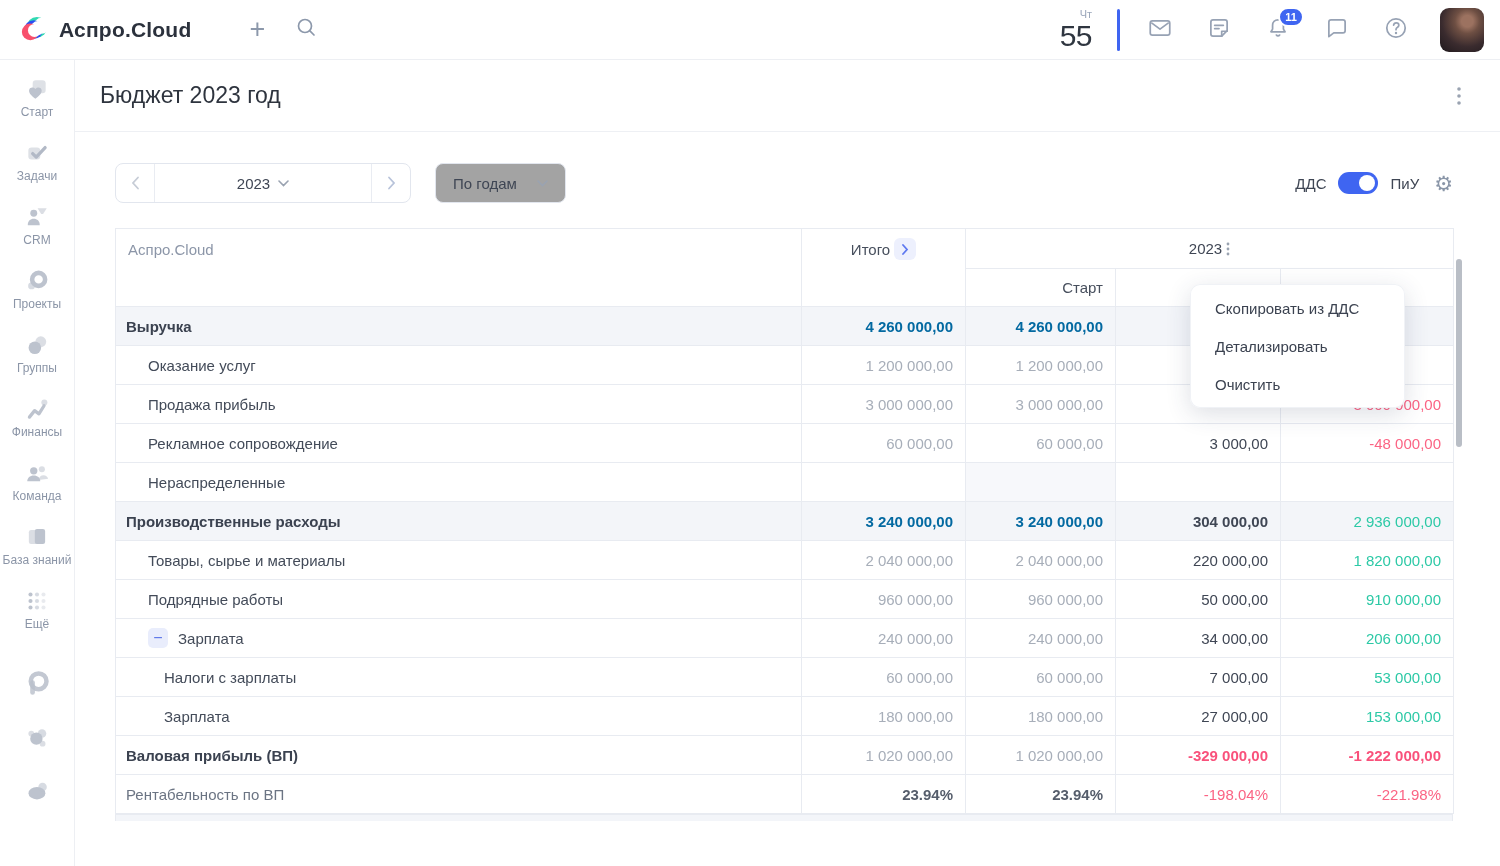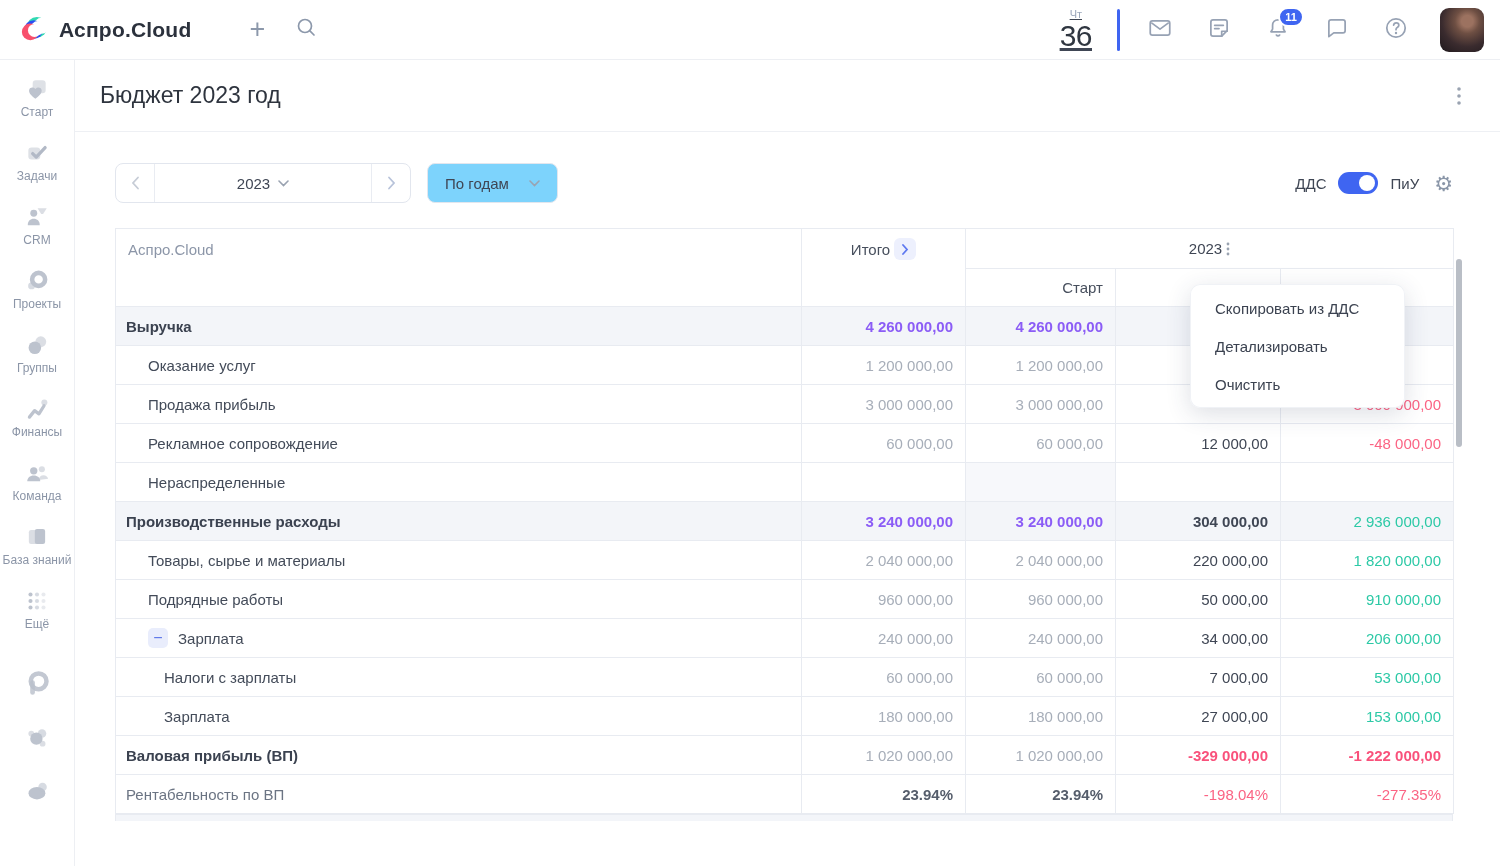--- a/index.html
+++ b/index.html
@@ -9,21 +9,21 @@
 
   
   .topbar { height:60px; display:flex; align-items:center; padding-left:20px;
     border-bottom:1px solid #edeff3; background:#fff; position:relative; z-index:20; }
   .brand { display:flex; align-items:center; gap:9px; cursor:pointer; }
   .brand-name { font-size:21px; font-weight:700; color:#2b313c; letter-spacing:.2px; }
   .tb-plus { font-size:27px; font-weight:300; color:#8c98ab; margin-left:58px; line-height:1; }
   .tb-iconbtn { display:flex; justify-content:center; width:30px; height:30px; }
   .tb-search { margin-left:26px; }
   .top-right { margin-left:auto; display:flex; align-items:center; gap:29px; margin-right:16px; }
-  .date { text-align:center; line-height:1; cursor:pointer;text-decoration:underline; }
+  .date { text-align:right; line-height:1; cursor:pointer; }
   .date .dow { font-size:11px; color:#9aa6ba; margin-bottom:1px; }
   .date .day { font-size:30px; color:#2f3640; letter-spacing:-.5px; }
   .blue-div { width:3px; height:42px; background:#3f65f1; border-radius:2px; margin:0 -4px; }
   .bell-wrap { position:relative; }
   .badge { position:absolute; top:-8px; right:-11px; min-width:21px; height:20px; padding:0 5px;
     background:#3f65f1; border:2px solid #fff; border-radius:11px; color:#fff; font-size:11px;
     display:flex; align-items:center; justify-content:center; font-weight:700; }
   .avatar { width:44px; height:44px; border-radius:9px; cursor:pointer;
     background:radial-gradient(circle at 62% 30%, #9c7260 0 14%, #6e4f43 30%, #3a2b2e 62%, #1e181c 100%); }
 
@@ -46,22 +46,22 @@
   .kebab { margin-left:auto; width:22px; height:24px; display:flex; align-items:center; justify-content:center; }
 
   .content { position:relative; padding:0 47px 0 40px; }
   .controls { margin-top:31px; height:40px; display:flex; align-items:center; }
   .year-nav { display:flex; height:40px; border:1px solid #e2e6ee; border-radius:8px; overflow:hidden; background:#fff; }
   .year-nav button { display:flex; align-items:center; justify-content:center; }
   .yn-prev, .yn-next { width:39px; }
   .yn-prev { border-right:1px solid #e9ecf2; }
   .yn-next { border-left:1px solid #e9ecf2; }
   .yn-center { width:216px; gap:8px; font-size:15px; color:#3f4654; }
-  .mode-btn { margin-left:16px; height:40px; border:1px solid #e2e6ee; border-radius:8px;
-    padding:0 17px; display:flex; align-items:center; gap:20px; font-size:15px; color:#3f4654; background:#7dd3fc; }
+  .mode-btn { margin-left:24px; height:40px; border:1px solid #e2e6ee; border-radius:8px;
+    padding:0 17px; display:flex; align-items:center; gap:20px; font-size:15px; color:#3f4654; background:#a3a3a3; }
   .ctl-right { margin-left:auto; display:flex; align-items:center; gap:12px; font-size:15px; color:#3f4654; }
   .switch { width:40px; height:22px; border-radius:11px; background:#3f65f1; position:relative; }
   .knob { position:absolute; top:3px; left:21px; width:16px; height:16px; border-radius:50%; background:#fff; }
   .gear { font-size:21px; color:#8a96a8; line-height:1; margin-left:3px; }
 
   
   .table-area { position:relative; margin-top:25px; width:1338px; }
   table.budget { border-collapse:collapse; table-layout:fixed; width:1338px; font-size:15px; }
   .budget th, .budget td { border:1px solid #e8ebf1; }
   .budget thead th { background:#fff; font-weight:400; }
@@ -78,21 +78,21 @@
   .budget td { height:39px; padding:0 12px; }
   td.lbl-cell { text-align:left; }
   .lbl { color:#434b59; }
   .lbl-section { color:#3b4250; font-weight:700; }
   .lbl-bold { color:#3b4250; font-weight:700; }
   .lbl-muted { color:#6b7483; }
   tr.section td { background:#f3f5f9; }
   td.val { text-align:right; cursor:cell; }
   td.tint { background:#f7f8fb; }
   .v-g  { color:#a7aeb9; }
-  .v-gb { color:#8b5cf6; font-weight:700; }
+  .v-gb { color:#0369a1; font-weight:700; }
   .v-gd { color:#555d6b;font-weight:bold; }
   .v-d  { color:#3f4654; }
   .v-db { color:#3f4654; font-weight:700; }
   .v-t  { color:#2cc9a6; }
   .v-tb { color:#2cc9a6; font-weight:400; }
   .v-r  { color:#fb6484; }
   .v-rb { color:#f9517b; font-weight:700; }
   .lbl-inner { display:inline-flex; align-items:center; gap:10px; }
   .collapse { width:20px; height:20px; border-radius:5px; background:#e9edfc; color:#5b74e8;
     font-size:16px; line-height:1; display:inline-flex; align-items:center; justify-content:center; }
@@ -125,21 +125,21 @@
   <button class="tb-plus">+</button>
   <button class="tb-iconbtn tb-search">
     <svg width="24" height="24" viewBox="0 0 24 24" fill="none" stroke="#8c98ab" stroke-width="1.7" stroke-linecap="round">
       <circle cx="11" cy="11" r="6.5"></circle>
         <path d="M15.9 15.9L20 20"></path>
       </svg>
   </button>
   <div class="top-right">
     <div class="date">
       <div class="dow">Чт</div>
-      <div class="day">36</div>
+      <div class="day">55</div>
     </div>
     <div class="blue-div"></div>
     <button class="tb-iconbtn">
       <svg width="26" height="26" viewBox="0 0 24 24" fill="none" stroke="#97a2b4" stroke-width="1.6" stroke-linecap="round" stroke-linejoin="round">
         <rect x="3" y="5.5" width="18" height="13" rx="2"></rect>
           <path d="M4.5 7.5L12 13l7.5-5.5"></path>
         </svg>
     </button>
     <button class="tb-iconbtn">
       <svg width="26" height="26" viewBox="0 0 24 24" fill="none" stroke="#97a2b4" stroke-width="1.6" stroke-linecap="round" stroke-linejoin="round">
@@ -405,21 +405,21 @@
               <td class="val v-g">3 000 000,00</td>
               <td class="val"></td>
               <td class="val v-r">-3 000 000,00</td>
             </tr>
             <tr>
               <td class="lbl-cell" style="padding-left: 32px;"><span class="lbl-inner">
                   <span class="lbl">Рекламное сопровождение</span>
                 </span></td>
               <td class="val v-g">60 000,00</td>
               <td class="val v-g">60 000,00</td>
-              <td class="val v-d">12 000,00</td>
+              <td class="val v-d">3 000,00</td>
               <td class="val v-r">-48 000,00</td>
             </tr>
             <tr>
               <td class="lbl-cell" style="padding-left: 32px;"><span class="lbl-inner">
                   <span class="lbl">Нераспределенные</span>
                 </span></td>
               <td class="val"></td>
               <td class="val tint"></td>
               <td class="val"></td>
               <td class="val"></td>
@@ -488,21 +488,21 @@
               <td class="val v-rb">-329 000,00</td>
               <td class="val v-rb">-1 222 000,00</td>
             </tr>
             <tr>
               <td class="lbl-cell" style="padding-left: 10px;"><span class="lbl-inner">
                   <span class="lbl-muted">Рентабельность по ВП</span>
                 </span></td>
               <td class="val v-gd">23.94%</td>
               <td class="val v-gd">23.94%</td>
               <td class="val v-r">-198.04%</td>
-              <td class="val v-r">-277.35%</td>
+              <td class="val v-r">-221.98%</td>
             </tr>
           </tbody>
       </table>
       <div class="sliver"></div>
       <div class="context-menu" id="ctx">
           <div class="ctx-item">Скопировать из ДДС</div>
           <div class="ctx-item">Детализировать</div>
           <div class="ctx-item">Очистить</div>
         </div>
     </div>

